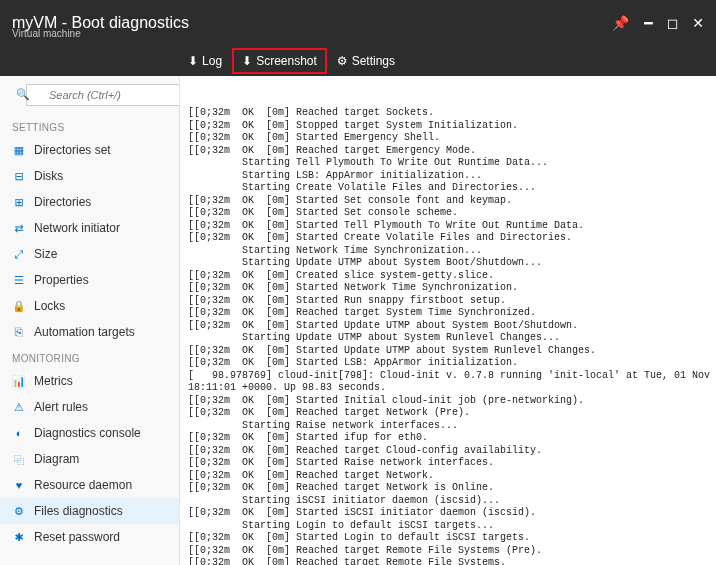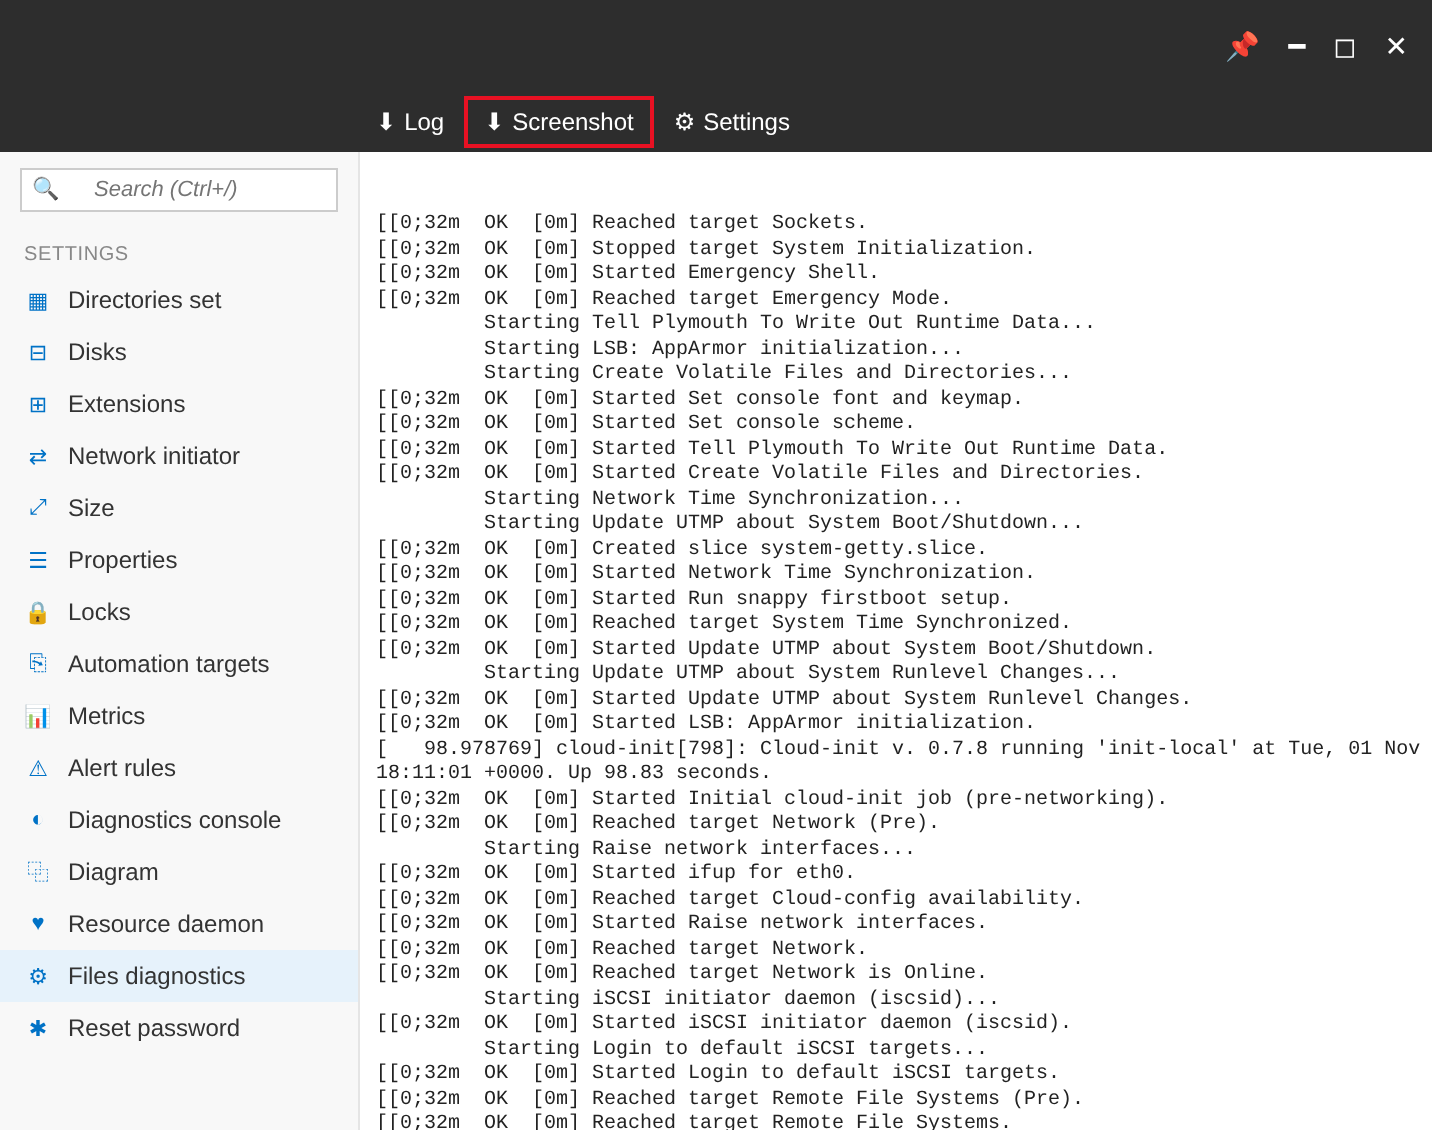--- a/index.html
+++ b/index.html
@@ -7,33 +7,37 @@
   .header { background: #2d2d2d; color: #fff; height: 46px; display: flex; align-items: center; padding: 0 12px; position: relative; }
   .header-title { font-size: 16px; font-weight: 300; }
   .header-sub { font-size: 10px; opacity: 0.7; position: absolute; top: 28px; left: 12px; }
   .header-controls { margin-left: auto; display:flex; align-items:center; gap:14px; font-size:14px;}
   .toolbar { background: #2d2d2d; height: 30px; display: flex; align-items: center; padding-left: 180px; gap: 2px; }
   .toolbar-btn { color: #fff; font-size: 12px; display: flex; align-items: center; gap: 4px; padding: 4px 8px; cursor: pointer; }
   .toolbar-btn.highlight { border: 2px solid #e81123; }
   .layout { display: flex; height: calc(565px - 46px - 30px); }
   .sidebar { width: 180px; background: #f8f8f8; border-right: 1px solid #e5e5e5; overflow-y: auto; padding: 8px 0; }
   .search { margin: 0 10px 8px 10px; }
-  .search input { width: 100%; padding: 4px 6px 4px 36px; font-size: 11px; font-style: italic; color: #888; border: 1px solid #ccc; background: #fff; }
+  .search input { width: 100%; padding: 4px 6px 4px 22px; font-size: 11px; font-style: italic; color: #888; border: 1px solid #ccc; background: #fff; margin-left: 16px; }
   .search-wrap { position: relative; }
   .search-wrap .sicon { position: absolute; left: 6px; top: 4px; font-size: 11px; color: #666;}
   .section-label { font-size: 10px; color: #888; padding: 8px 12px 4px 12px; letter-spacing: 0.3px; }
   .nav-item { display: flex; align-items: center; gap: 8px; padding: 6px 12px; font-size: 12px; color: #333; cursor: pointer; }
   .nav-item.active { background: #e6f2fb; }
   .nav-icon { width: 14px; height: 14px; display:inline-flex; align-items:center; justify-content:center; font-size:11px; color:#0072c6;}
   .content { flex: 1; padding: 6px 8px; overflow: auto; font-family: "Consolas","Courier New",monospace; font-size: 10px; line-height: 1.25; color: #222; white-space: pre; }
 </style>
 </head>
 <body>
 
 <div class="header">
+  <div>
+    <div class="header-title">myVM - Boot diagnostics</div>
+    <div class="header-sub">Virtual machine</div>
+  </div>
   <div class="header-controls">
     <span>📌</span>
     <span>━</span>
     <span>◻</span>
     <span>✕</span>
   </div>
 </div>
 
 <div class="toolbar">
   <div class="toolbar-btn">
@@ -63,21 +67,21 @@
     <div class="nav-item">
         <span class="nav-icon">▦</span>
         <span>Directories set</span>
       </div>
     <div class="nav-item">
         <span class="nav-icon">⊟</span>
         <span>Disks</span>
       </div>
     <div class="nav-item">
         <span class="nav-icon">⊞</span>
-        <span>Extensions</span>
+        <span>Directories</span>
       </div>
     <div class="nav-item">
         <span class="nav-icon">⇄</span>
         <span>Network initiator</span>
       </div>
     <div class="nav-item">
         <span class="nav-icon">⤢</span>
         <span>Size</span>
       </div>
     <div class="nav-item">
@@ -86,20 +90,21 @@
       </div>
     <div class="nav-item">
         <span class="nav-icon">🔒</span>
         <span>Locks</span>
       </div>
     <div class="nav-item">
         <span class="nav-icon">⎘</span>
         <span>Automation targets</span>
       </div>
 
+    <div class="section-label">MONITORING</div>
     <div class="nav-item">
         <span class="nav-icon">📊</span>
         <span>Metrics</span>
       </div>
     <div class="nav-item">
         <span class="nav-icon">⚠</span>
         <span>Alert rules</span>
       </div>
     <div class="nav-item">
         <span class="nav-icon">◐</span>

